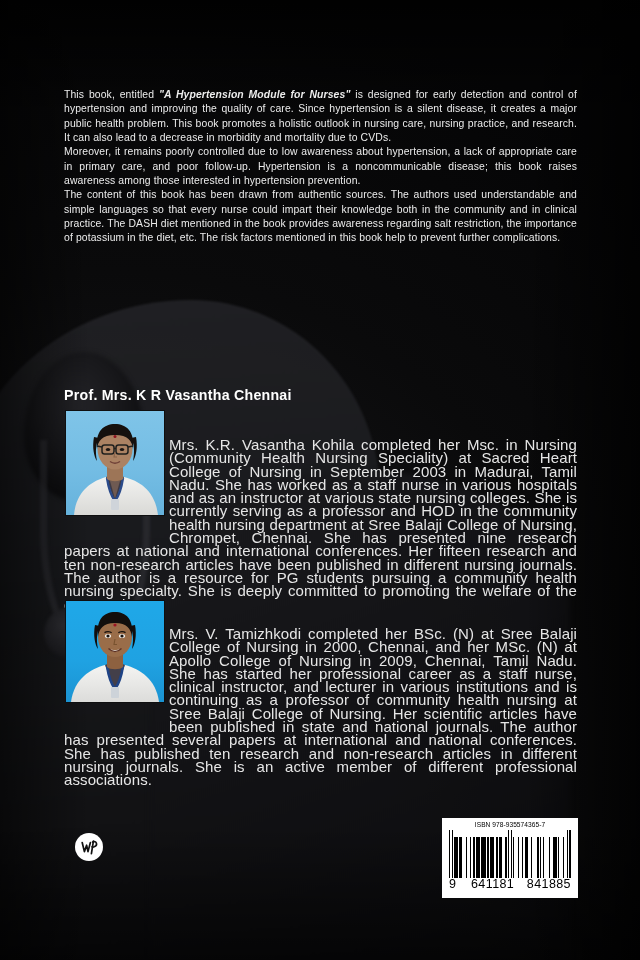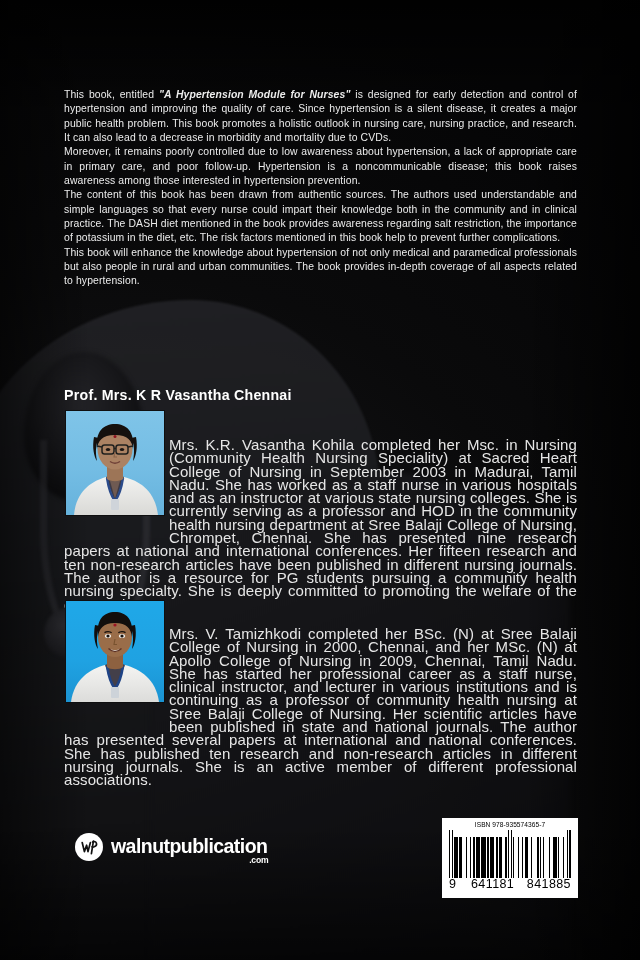--- a/index.html
+++ b/index.html
@@ -274,21 +274,20 @@
   <div class="bg-stethoscope"></div>
   <div class="bg-steth-disc"></div>
   <div class="bg-vignette"></div>
 
   <div class="content">
 
     <div class="blurb">
       <p><span>This book, entitled </span><span class="t">"A Hypertension Module for Nurses"</span><span> is designed for early detection and control of hypertension and improving the quality of care. Since hypertension is a silent disease, it creates a major public health problem. This book promotes a holistic outlook in nursing care, nursing practice, and research. It can also lead to a decrease in morbidity and mortality due to CVDs.</span></p>
       <p>Moreover, it remains poorly controlled due to low awareness about hypertension, a lack of appropriate care in primary care, and poor follow-up. Hypertension is a noncommunicable disease; this book raises awareness among those interested in hypertension prevention.</p>
       <p>The content of this book has been drawn from authentic sources. The authors used understandable and simple languages so that every nurse could impart their knowledge both in the community and in clinical practice. The DASH diet mentioned in the book provides awareness regarding salt restriction, the importance of potassium in the diet, etc. The risk factors mentioned in this book help to prevent further complications.</p>
-      <p>This book will enhance the knowledge about hypertension of not only medical and paramedical professionals but also people in rural and urban communities. The book provides in-depth coverage of all aspects related to hypertension.</p>
     </div>
 
     <div class="author-name" id="author-name-1">Prof. Mrs. K R Vasantha Chennai</div>
 
     <div class="author-bio bio-wrap-1">
       <div class="bio-float"></div>
       <span>Mrs. K.R. Vasantha Kohila completed her Msc. in Nursing (Community Health Nursing Speciality) at Sacred Heart College of Nursing in September 2003 in Madurai, Tamil Nadu. She has worked as a staff nurse in various hospitals and as an instructor at various state nursing colleges. She is currently serving as a professor and HOD in the community health nursing department at Sree Balaji College of Nursing, Chrompet, Chennai. She has presented nine research papers at national and international conferences. Her fifteen research and ten non-research articles have been published in different nursing journals. The author is a resource for PG students pursuing a community health nursing specialty. She is deeply committed to promoting the welfare of the community.</span>
     </div>
 
     <div class="author-photo" id="author-photo-1">
@@ -394,24 +393,20 @@
 
     <div class="publisher">
       <div class="pub-row">
         <div class="pub-mark">
           <svg width="20" height="20" viewBox="0 0 20 20">
             <path d="M3.2 5.5 L5.4 14.6 L7.6 8.2 L9.0 14.6 L11.4 5.5" stroke="#111111" stroke-width="1.7" fill="none" stroke-linecap="round" stroke-linejoin="round"></path>
             <path d="M12.4 16.6 L14.4 4.2" stroke="#111111" stroke-width="1.7" fill="none" stroke-linecap="round"></path>
             <path d="M13.6 5.0 C17.6 3.2 19.2 8.4 15.2 9.8 C14.4 10.1 13.6 10.1 13.0 9.8" stroke="#111111" stroke-width="1.7" fill="none" stroke-linecap="round" stroke-linejoin="round"></path>
           </svg>
         </div>
-        <div class="pub-wordmark">
-          <span>walnutpublication</span>
-          <span class="pub-tld">.com</span>
-        </div>
       </div>
     </div>
 
     <div class="barcode-box">
       <div class="isbn-text">ISBN 978-935574365-7</div>
       <div class="bars" id="barcode-bars">
           <i style="width:1.0526%;background:#000"></i>
           <i style="width:1.0526%;background:transparent"></i>
           <i style="width:1.0526%;background:#000"></i>
           <i class="short" style="width:1.0526%;background:transparent"></i>

